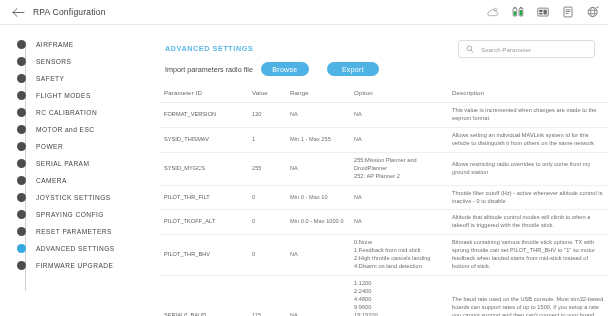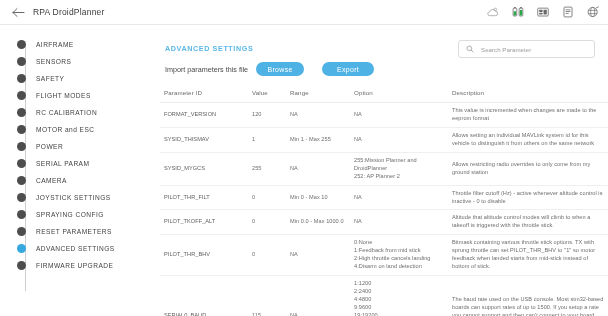--- a/index.html
+++ b/index.html
@@ -117,21 +117,21 @@
 <body>
 
 <div id="app">
 
   <div class="topbar">
     <div class="back-arrow">
       <svg width="13" height="11" viewBox="0 0 13 11" fill="none" aria-hidden="true">
         <path d="M12 5.5H1M1 5.5L5 1.6M1 5.5L5 9.4" stroke="#5a5a5a" stroke-width="0.9" stroke-linecap="round" stroke-linejoin="round"></path>
       </svg>
     </div>
-    <div class="topbar-title">RPA DroidPlanner</div>
+    <div class="topbar-title">RPA Configuration</div>
 
     <div class="topbar-icons">
       <span class="tb-icon">
         <svg width="14" height="14" viewBox="0 0 16 16" fill="none">
           <circle cx="10.6" cy="5.1" r="1.5" stroke="#9a9a9a" stroke-width="0.8"></circle>
           <path d="M4.2 12.2h6.6a2.5 2.5 0 0 0 .1-5 3.5 3.5 0 0 0-6.6.6 2.2 2.2 0 0 0-.1 4.4z" stroke="#9a9a9a" stroke-width="0.85" stroke-linejoin="round"></path>
         </svg>
       </span>
       <span class="tb-icon">
         <svg width="14" height="14" viewBox="0 0 16 16" fill="none">
@@ -230,21 +230,21 @@
           <span class="side-label">FIRMWARE UPGRADE</span>
         </div>
       </div>
   </nav>
 
   <section class="main">
 
     <div class="section-title">ADVANCED SETTINGS</div>
 
     <div class="import-row">
-      <span class="import-label">Import parameters this file</span>
+      <span class="import-label">Import parameters radio file</span>
       <button class="btn">Browse</button>
       <button class="btn export">Export</button>
     </div>
 
     <div class="search-box">
       <span style="display:flex;">
         <svg width="8" height="8" viewBox="0 0 12 12" fill="none">
           <circle cx="5" cy="5" r="3.5" stroke="#8a8a8a" stroke-width="1"></circle>
           <path d="M7.7 7.7L10.6 10.6" stroke="#8a8a8a" stroke-width="1" stroke-linecap="round"></path>
         </svg>

